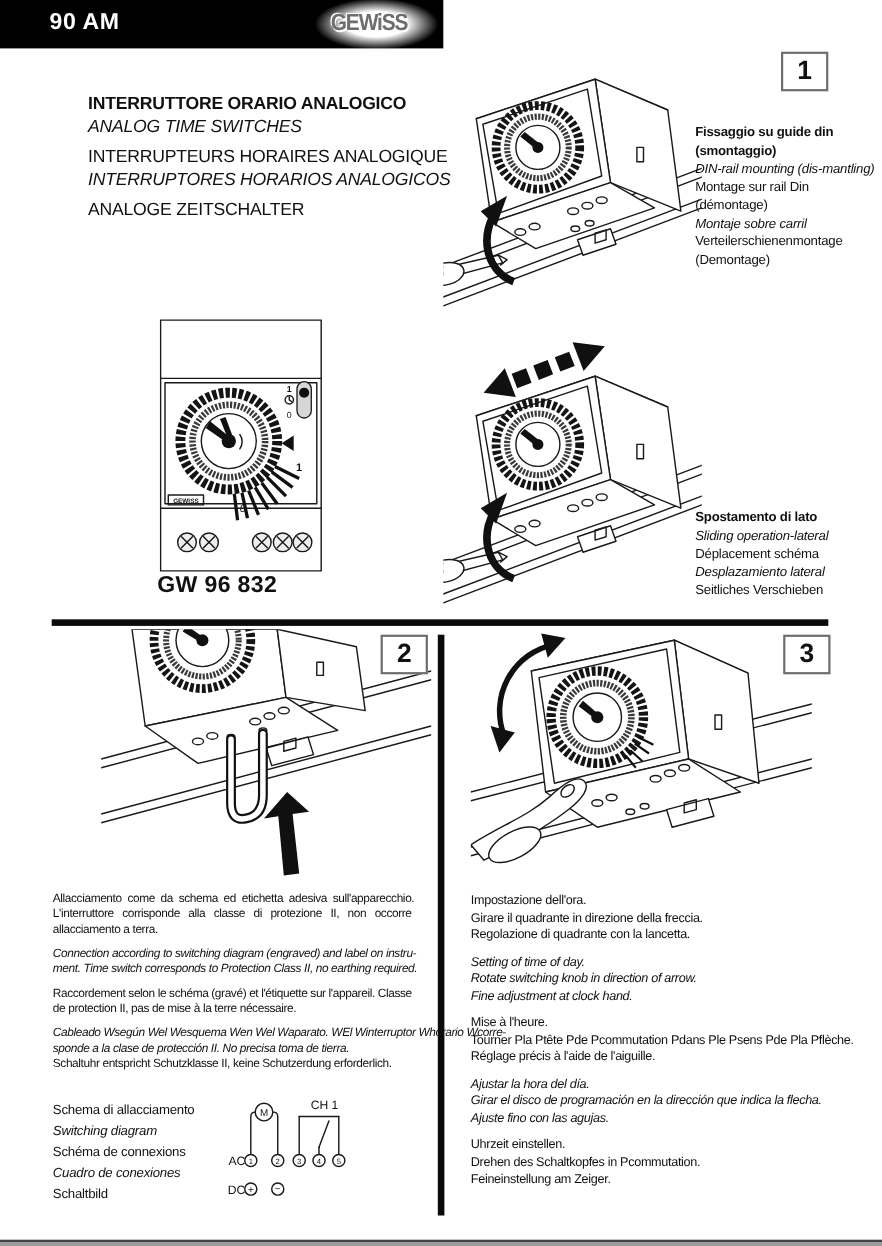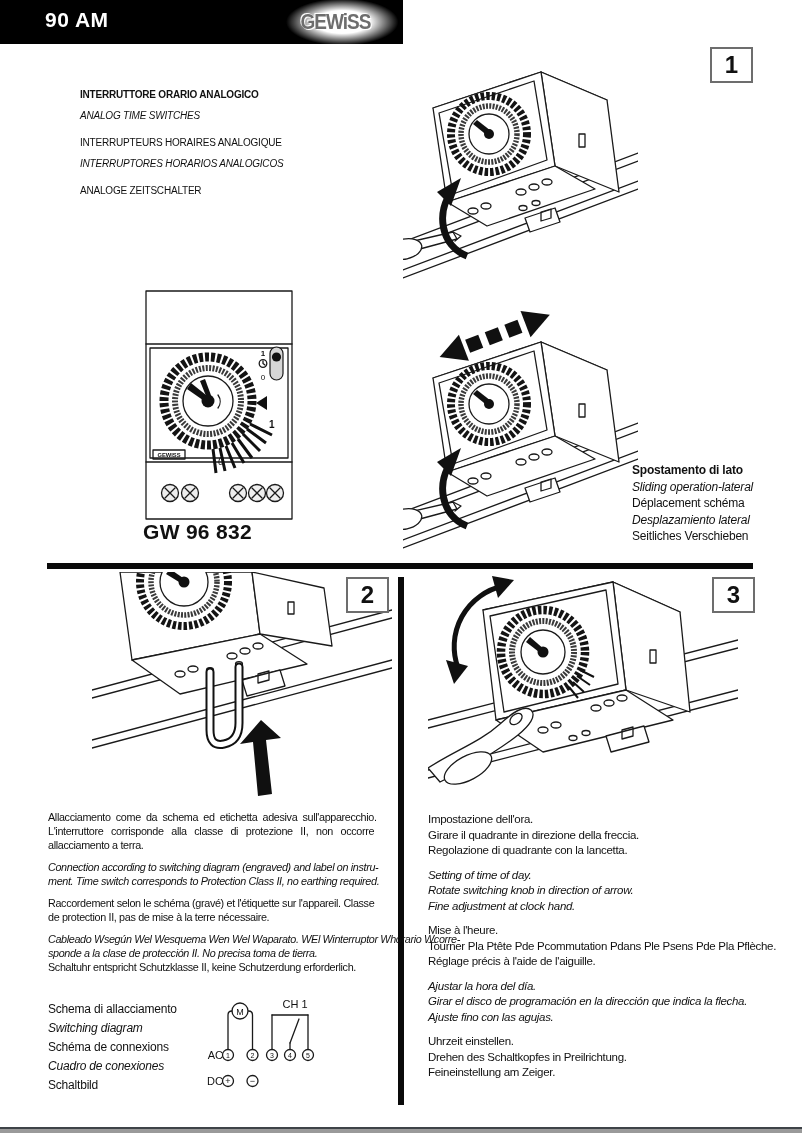--- a/index.html
+++ b/index.html
@@ -10,21 +10,21 @@
   .topbar{position:absolute;left:0;top:0;width:403px;height:44px;background:#000;}
   .prod{position:absolute;left:45px;top:8px;color:#fff;font-size:21px;font-weight:bold;letter-spacing:.5px;}
   .brandglow{position:absolute;left:268px;top:0;width:135px;height:44px;
              background:radial-gradient(ellipse 72px 30px at 55% 50%,#fff 38%,rgba(255,255,255,0) 78%);
              display:flex;align-items:center;justify-content:center;}
   .brandtext{font-size:19px;font-weight:bold;color:#6e6e6e;letter-spacing:-1px;transform:scaleY(1.12);
              text-shadow:1px 1px 0 #fff,-1px -1px 0 #fff;}
 
   
   .titleblock{position:absolute;left:48px;top:84px;}
-  .titleblock div{font-size:10px;line-height:21px;letter-spacing:-.2px;white-space:nowrap;padding-left:32px;}
+  .titleblock div{font-size:16px;line-height:21px;letter-spacing:-.2px;white-space:nowrap;padding-left:32px;}
   .t-b{font-weight:bold}.t-i{font-style:italic}.gap{margin-top:6px;}
 
   
   .product{position:absolute;left:145px;top:290px;width:148px;height:230px;}
   .model{position:absolute;left:143px;top:520px;width:164px;text-align:left;
          font-size:21px;font-weight:bold;letter-spacing:.3px;}
 
   
   .stepbox{position:absolute;width:39px;height:32px;border:2px solid #6d6d6d;background:#fff;
            display:flex;align-items:center;justify-content:center;font-weight:bold;font-size:24px;z-index:3;}
@@ -181,20 +181,27 @@
     <g>
       <path d="M64,206 C38,196 32,162 50,140" stroke="#101010" stroke-width="7" fill="none"></path>
       <polygon class="bk" points="58,128 34,142 48,156"></polygon>
     </g>
   </svg>
 
   <div class="stepbox" style="left:710px;top:47px">
     <span>1</span>
   </div>
 
+  <div class="cap" style="top:112px">
+    <div class="c-b">Fissaggio su guide din (smontaggio)</div>
+    <div class="c-i">DIN-rail mounting (dis-mantling)</div>
+    <div class="c-r">Montage sur rail Din (démontage)</div>
+    <div class="c-i">Montaje sobre carril</div>
+    <div class="c-r">Verteilerschienenmontage (Demontage)</div>
+  </div>
 
   <svg class="fig2" viewBox="0 0 235 264">
     <g transform="translate(0,28)">
       <g class="ln">
         <path d="M0,192 L235,103 M0,200 L235,111 M0,220 L235,131 M0,228 L235,139"></path>
       </g>
       <g>
         <polygon class="wf" points="30,58 138,22 204,50 96,86"></polygon>
         <polygon class="wf" points="138,22 204,50 216,142 152,116"></polygon>
         <rect class="ln" x="176" y="84" width="6" height="13"></rect>
@@ -400,19 +407,19 @@
       <div>Tourner Pla Ptête Pde Pcommutation Pdans Ple Psens Pde Pla Pflèche.</div>
       <div>Réglage précis à l'aide de l'aiguille.</div>
     </div>
     <div class="grp">
       <div class="i">Ajustar la hora del día.</div>
       <div class="i">Girar el disco de programación en la dirección que indica la flecha.</div>
       <div class="i">Ajuste fino con las agujas.</div>
     </div>
     <div class="grp">
       <div>Uhrzeit einstellen.</div>
-      <div>Drehen des Schaltkopfes in Preilrichtung.</div>
+      <div>Drehen des Schaltkopfes in Pcommutation.</div>
       <div>Feineinstellung am Zeiger.</div>
     </div>
   </div>
 
   <div class="botbar"></div>
 </div>
 
 </body></html>

